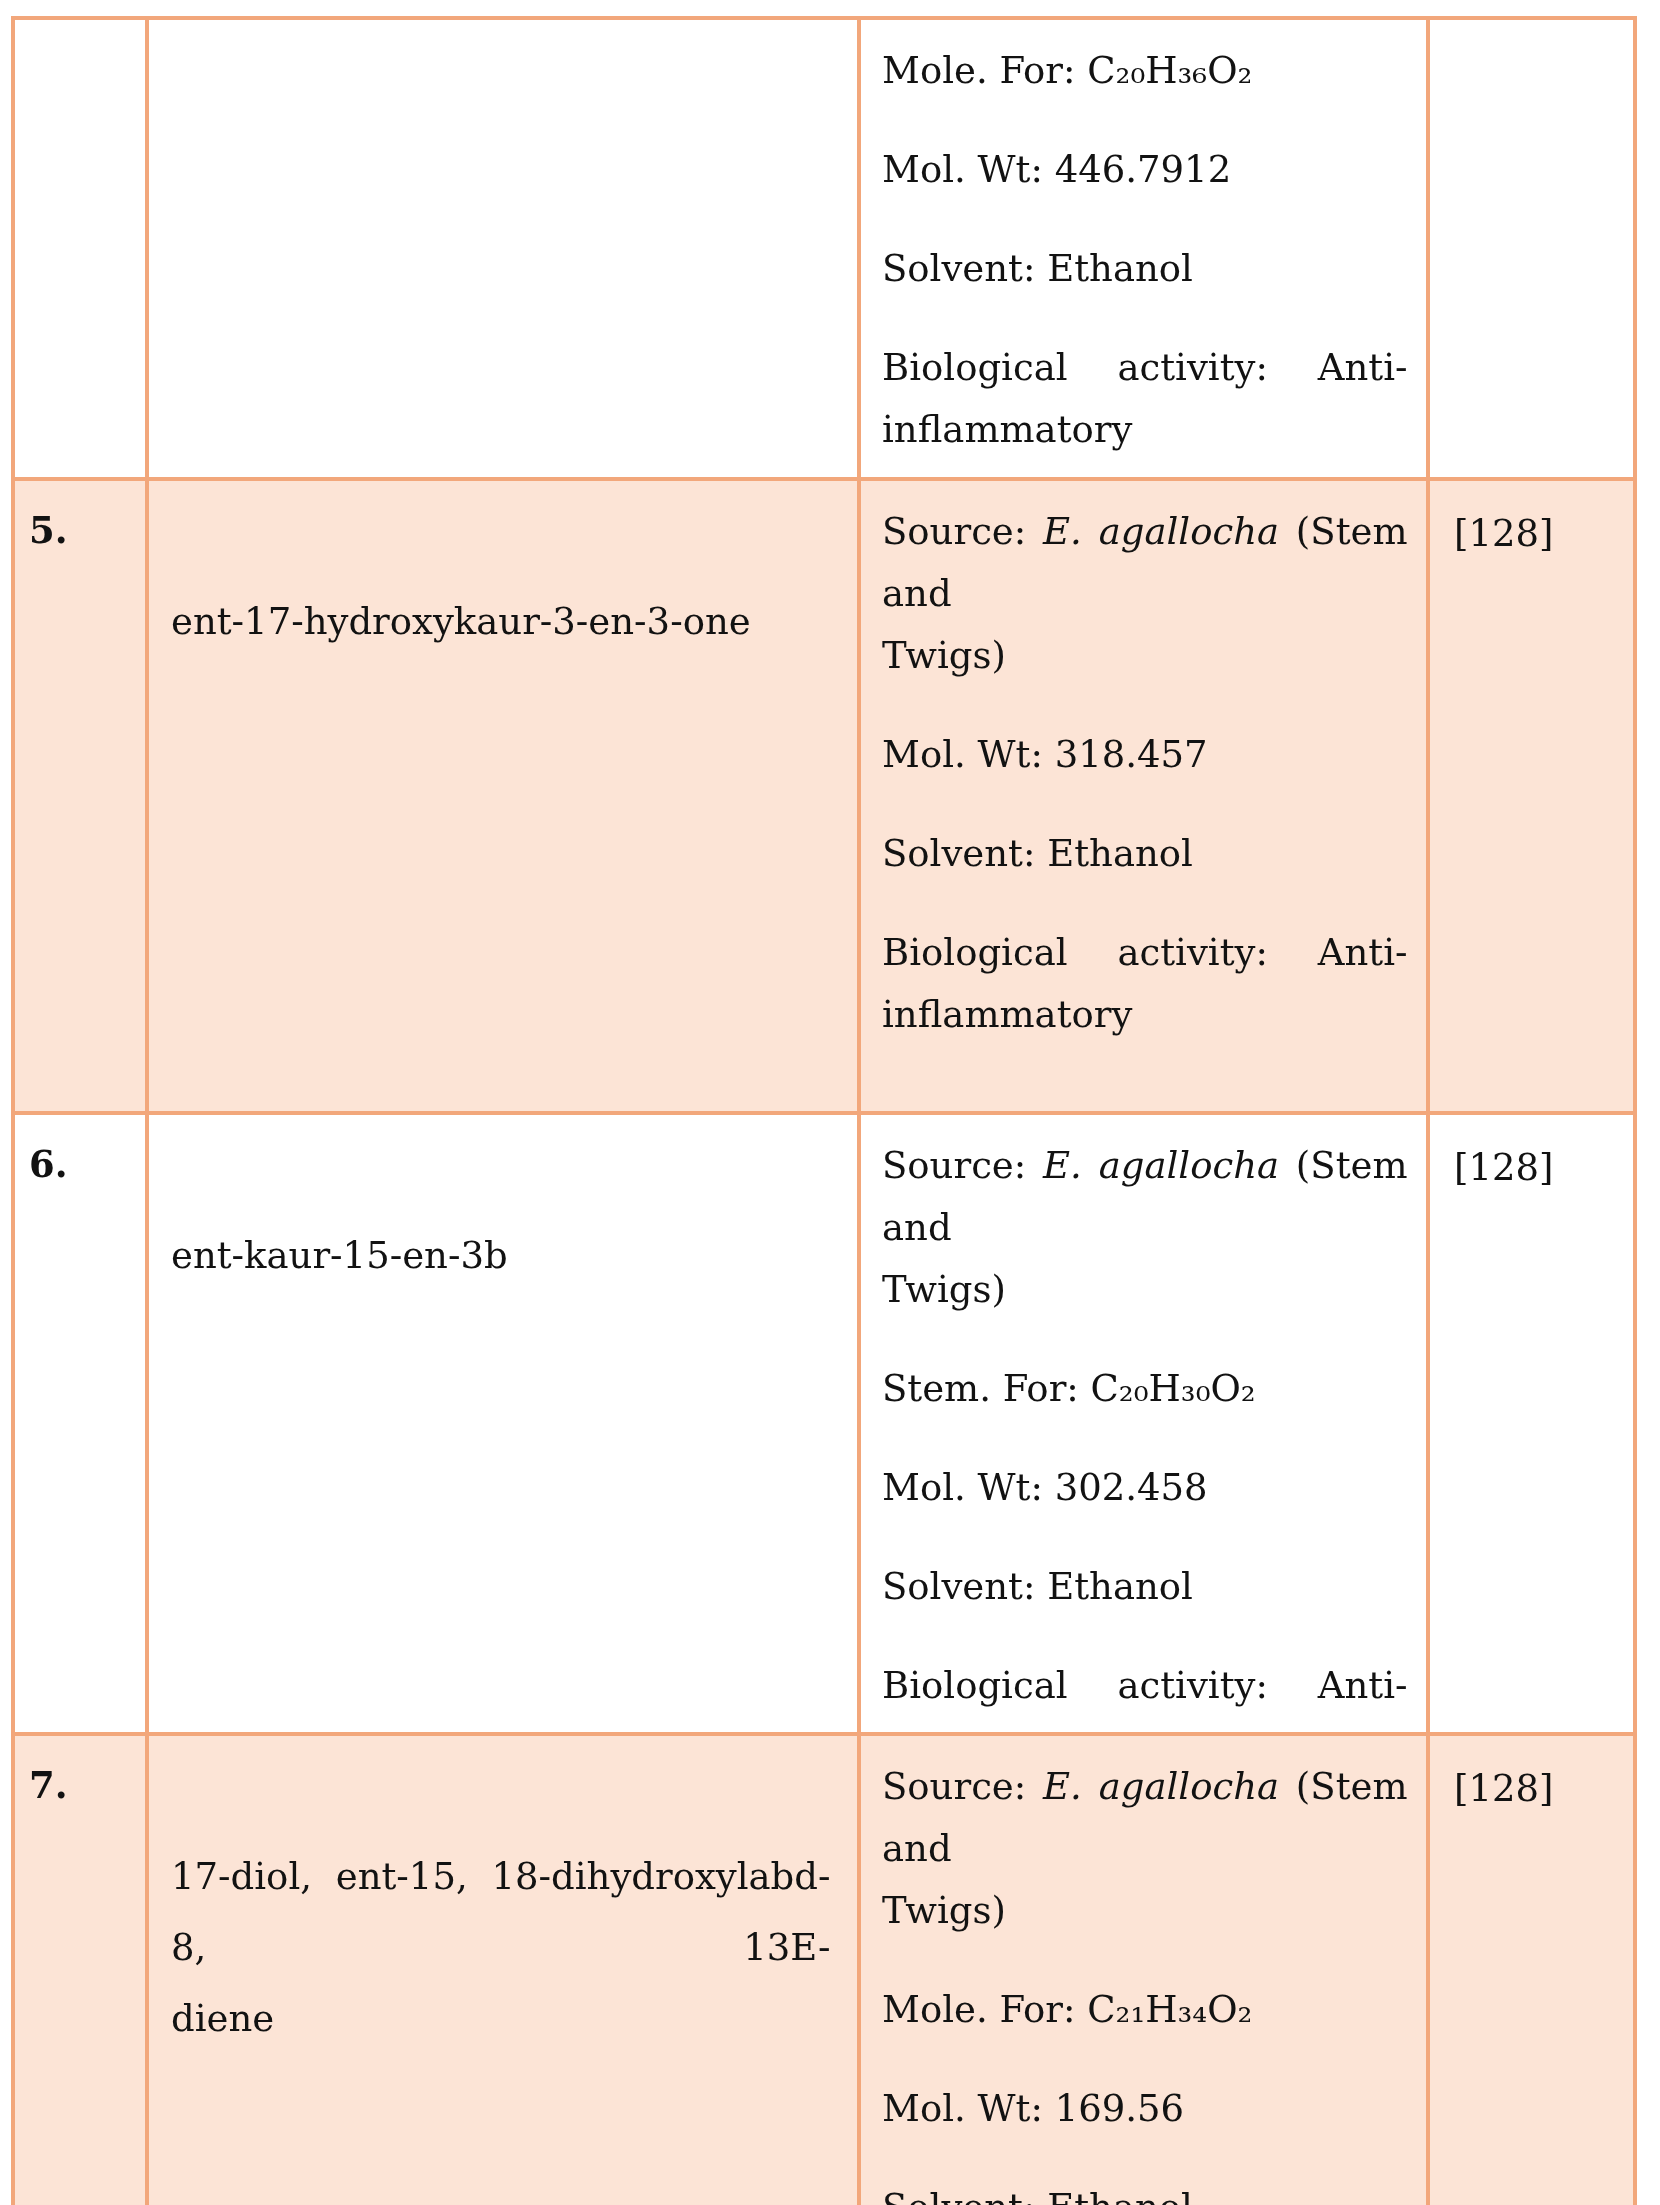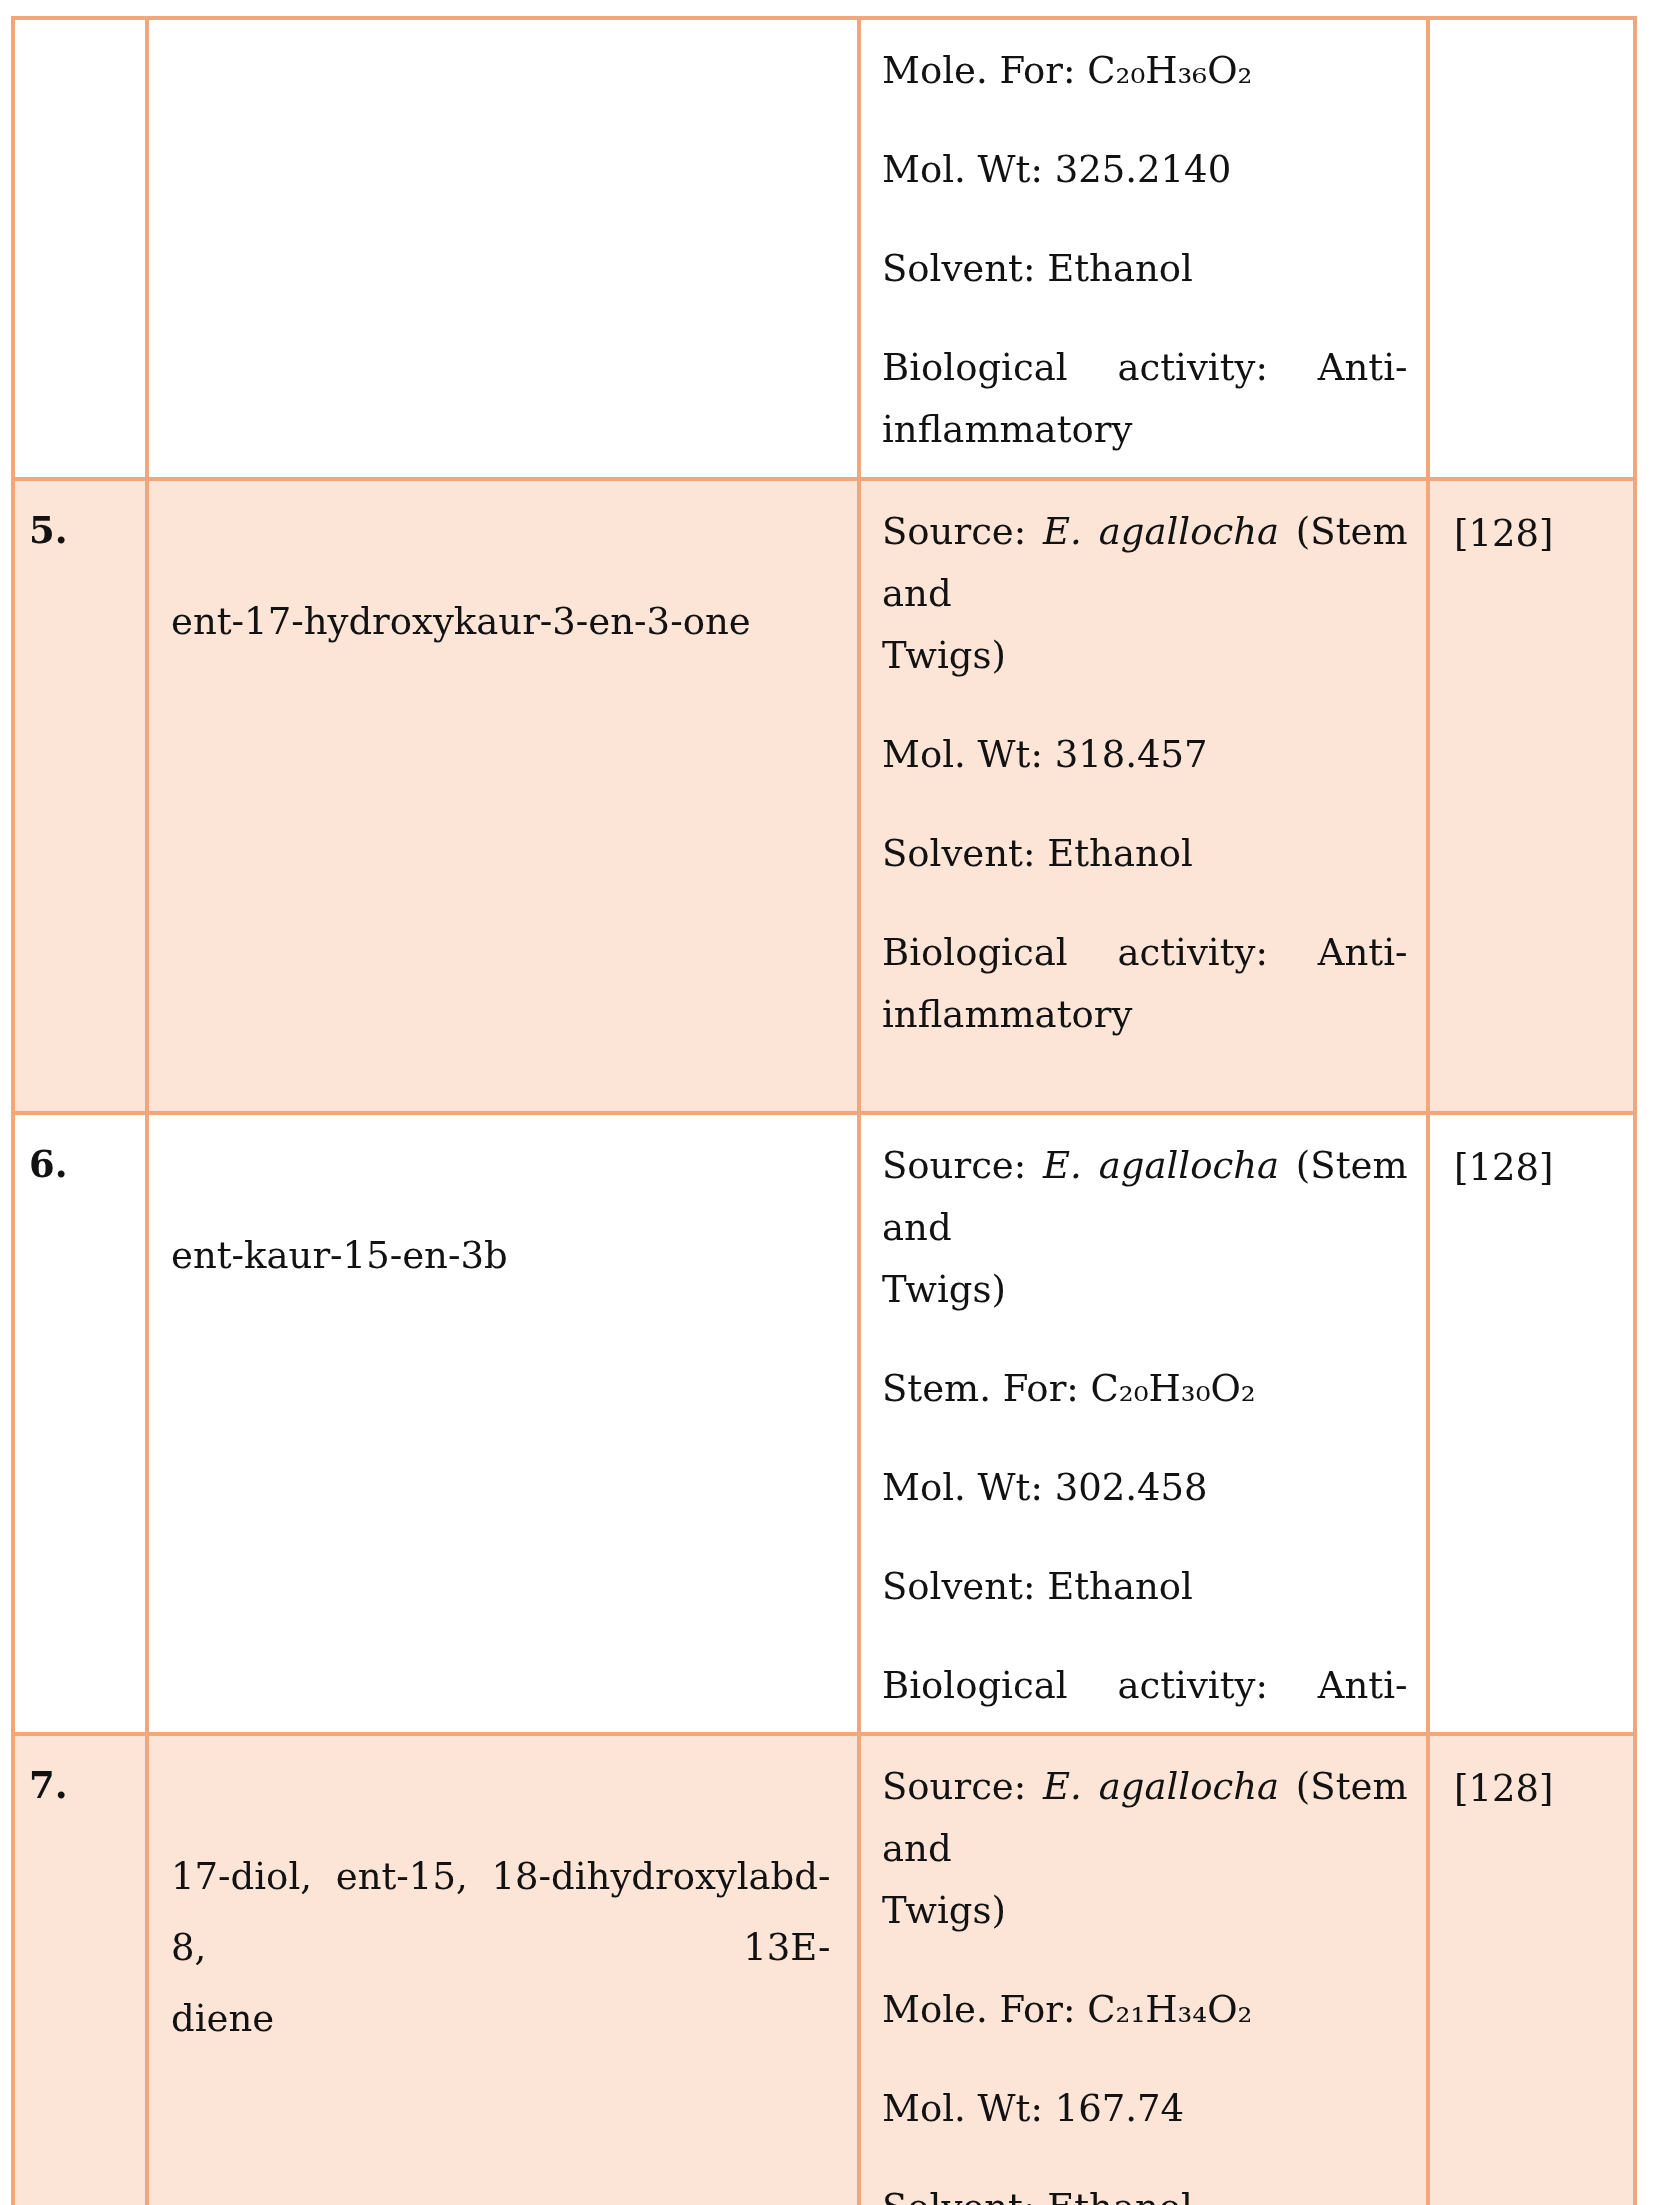--- a/index.html
+++ b/index.html
@@ -45,21 +45,21 @@
 
 <div class="table">
     <div class="row r0 plain">
       <div class="c c-num txt"></div>
       <div class="c c-name"></div>
       <div class="c c-details">
         <div class="para txt">
           <div class="line"><span>Mole. For: C₂₀H₃₆O₂</span></div>
         </div>
         <div class="para txt">
-          <div class="line"><span>Mol. Wt: 325.2140</span></div>
+          <div class="line"><span>Mol. Wt: 446.7912</span></div>
         </div>
         <div class="para txt">
           <div class="line"><span>Solvent: Ethanol</span></div>
         </div>
         <div class="para txt">
           <div class="line just"><span>Biological activity: Anti-</span></div>
           <div class="line"><span>inflammatory</span></div>
         </div>
       </div>
       <div class="c c-ref txt"></div>
@@ -121,21 +121,21 @@
       </div>
       <div class="c c-details">
         <div class="para txt">
           <div class="line just"><span>Source: </span><i>E. agallocha</i><span> (Stem and</span></div>
           <div class="line"><span>Twigs)</span></div>
         </div>
         <div class="para txt">
           <div class="line"><span>Mole. For: C₂₁H₃₄O₂</span></div>
         </div>
         <div class="para txt">
-          <div class="line"><span>Mol. Wt: 167.74</span></div>
+          <div class="line"><span>Mol. Wt: 169.56</span></div>
         </div>
         <div class="para txt">
           <div class="line"><span>Solvent: Ethanol</span></div>
         </div>
       </div>
       <div class="c c-ref txt">[128]</div>
     </div>
   </div>
 
 

